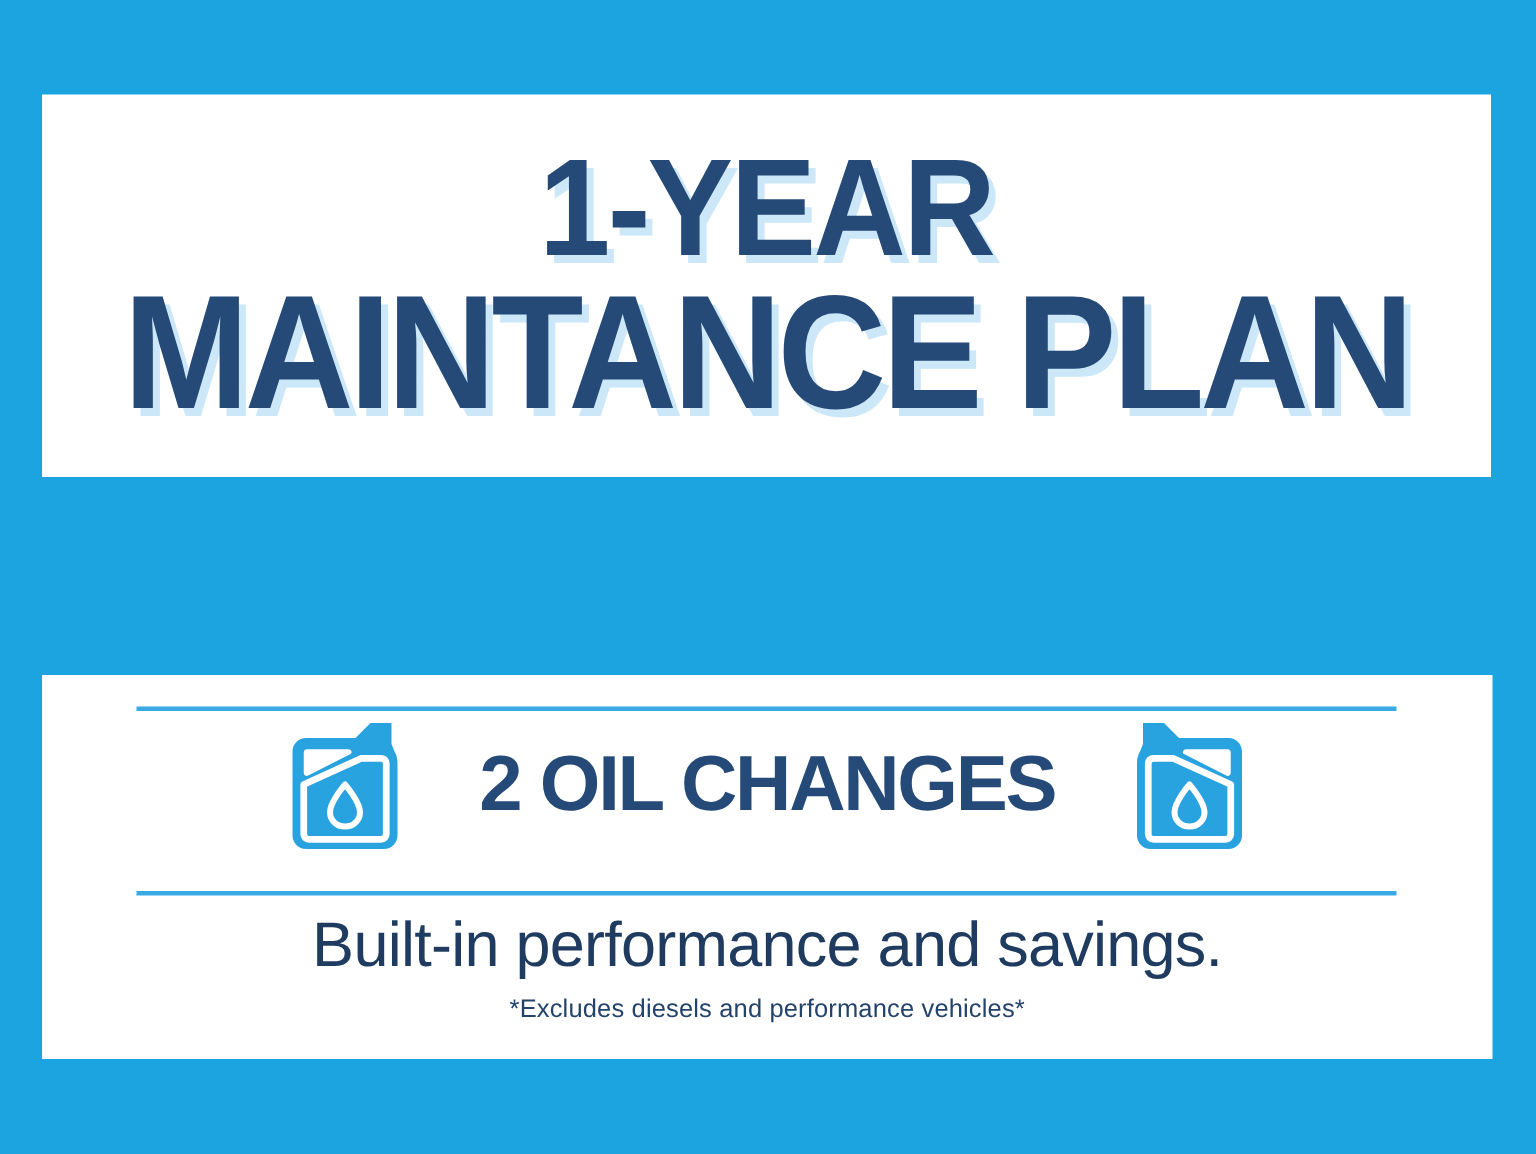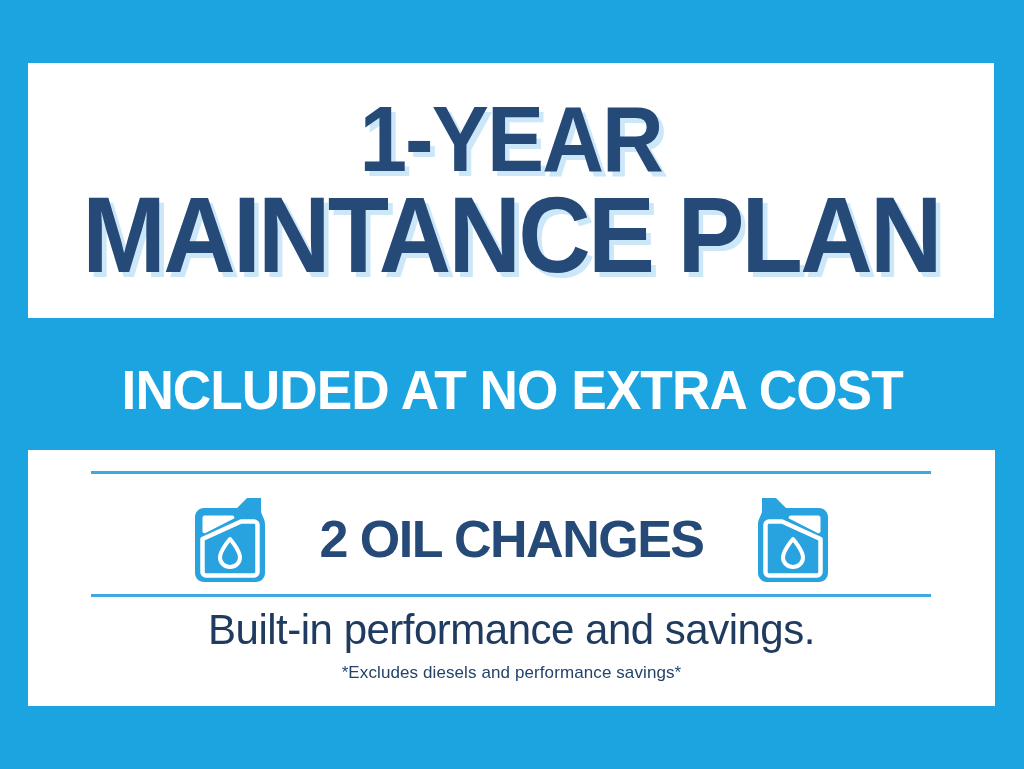--- a/index.html
+++ b/index.html
@@ -101,21 +101,21 @@
     height:3px;
     background:#3aa9e4;
   }
   .rule.top    { top:21px; }
   .rule.bottom { top:144px; }
 
   
   .offer-row {
     position:absolute;
     left:0;
-    top:40px;
+    top:24px;
     width:967px;
     height:98px;
     display:flex;
     align-items:center;
     justify-content:center;
     gap:52px;
   }
 
   .jug-icon {
     width:76px;
@@ -163,23 +163,20 @@
 </head>
 <body>
 
 <div class="poster">
 
   <div class="headline-panel">
     <div class="headline-line line1">1-YEAR</div>
     <div class="headline-line line2">MAINTANCE PLAN</div>
   </div>
 
-  <div class="subheading">
-    <div class="subheading-text">INCLUDED AT NO EXTRA COST</div>
-  </div>
 
   <div class="detail-panel">
 
     <div class="rule top"></div>
 
     <div class="offer-row">
 
       <svg class="jug-icon" viewBox="0 0 76 88" xmlns="http://www.w3.org/2000/svg">
 
         <path d="M4 22 C4 17 8 13 13 13 L46 13 L56 3 L70 3 L70 17 L72 22
@@ -216,17 +213,17 @@
         <path d="M39 44 C39 44 29 55.5 29 62.5 C29 68 33.5 72 39 72
                  C44.5 72 49 68 49 62.5 C49 55.5 39 44 39 44 Z" fill="none" stroke="#ffffff" stroke-width="4" stroke-linejoin="round"></path>
       </svg>
 
     </div>
 
     <div class="rule bottom"></div>
 
     <div class="tagline">Built-in performance and savings.</div>
 
-    <div class="disclaimer">*Excludes diesels and performance savings*</div>
+    <div class="disclaimer">*Excludes diesels and performance vehicles*</div>
 
   </div>
 
 </div>
 
 </body></html>

